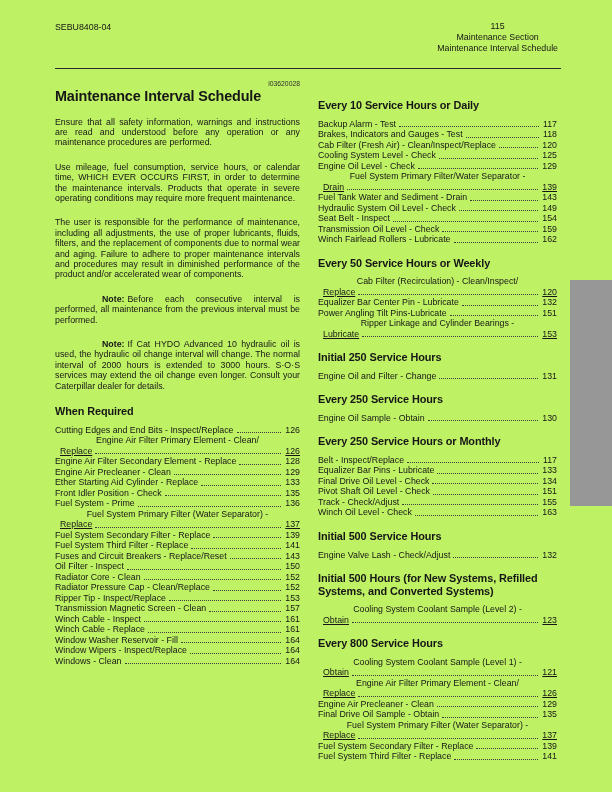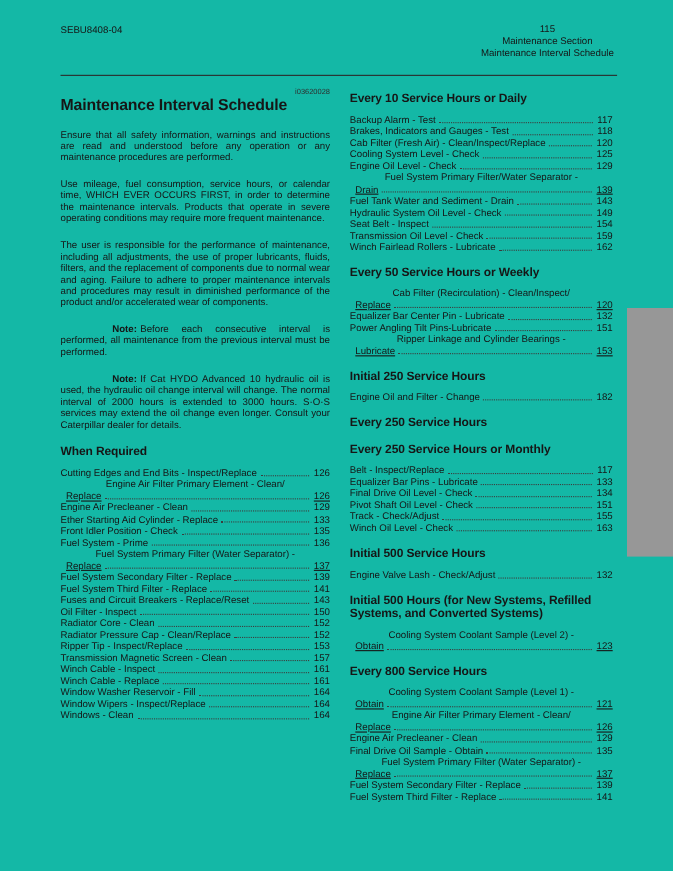--- a/index.html
+++ b/index.html
@@ -3,31 +3,31 @@
 <meta charset="utf-8">
 <style>
   html, body { margin: 0; padding: 0; }
   body {
     width: 612px; height: 792px;
     background: #ffffff;
     font-family: "Liberation Sans", sans-serif;
     color: #161616;
     position: relative;
   }
-  .page { position: absolute; inset: 0; background: #14b8a6; overflow: hidden; }
+  .page { position: absolute; inset: 0; background: #bef264; overflow: hidden; }
 
   
   .hdr-left { position: absolute; left: 55px; top: 22px; font-size: 8.8px; }
   .hdr-right { position: absolute; right: 54px; top: 21px; text-align: center; font-size: 8.8px; line-height: 10.8px; }
   .rule { position: absolute; left: 55px; right: 51px; top: 68px; height: 1px; background: #2b2b2b; }
 
   
   .cols { position: absolute; left: 55px; top: 80px; width: 502px; display: flex; gap: 18px; }
   .col-left { width: 245px; }
-  .col-right { width: 239px; padding-top: 4px; }
+  .col-right { width: 239px; padding-top: 4px; margin-top: 15px; }
 
   .media-number { font-size: 6.8px; color: #2e2e2e; text-align: right; margin: 0 0 2px; }
   h1.title { font-size: 14.4px; line-height: 15.5px; font-weight: bold; letter-spacing: -0.15px; margin: 0 0 12px; }
   .smcs { font-size: 8.8px; margin: 0 0 11px; }
   .bold { font-weight: bold; }
   .smcs .bold { margin-right: 3px; }
 
   p.body { font-size: 8.8px; line-height: 10.4px; margin: 0 0 14px; text-align: justify; }
   .plabel { font-weight: bold; margin-right: 3px; padding-left: 47px; }
 
@@ -94,20 +94,28 @@
 
                 <div class="toc-item">
                   <div class="toc-pre">Engine Air Filter Primary Element - Clean/</div>
                   <div class="toc-line">
                     <span class="toc-text">Replace</span>
                     <span class="toc-leader"></span>
                     <span class="toc-page">126</span>
                   </div>
                 </div>
 
+                <div class="toc-item">
+
+                  <div class="toc-line">
+                    <span class="toc-text">Engine Air Filter Secondary Element - Replace</span>
+                    <span class="toc-leader"></span>
+                    <span class="toc-page">128</span>
+                  </div>
+                </div>
 
                 <div class="toc-item">
 
                   <div class="toc-line">
                     <span class="toc-text">Engine Air Precleaner - Clean</span>
                     <span class="toc-leader"></span>
                     <span class="toc-page">129</span>
                   </div>
                 </div>
 
@@ -420,28 +428,39 @@
 
           <div class="toc-sec">
             <div class="sec-heading">Initial 250 Service Hours</div>
             <div data-repeat="@.items">
 
                 <div class="toc-item">
 
                   <div class="toc-line">
                     <span class="toc-text">Engine Oil and Filter - Change</span>
                     <span class="toc-leader"></span>
-                    <span class="toc-page">182</span>
+                    <span class="toc-page">131</span>
                   </div>
                 </div>
               </div>
           </div>
 
           <div class="toc-sec">
             <div class="sec-heading">Every 250 Service Hours</div>
+            <div data-repeat="@.items">
+
+                <div class="toc-item">
+
+                  <div class="toc-line">
+                    <span class="toc-text">Engine Oil Sample - Obtain</span>
+                    <span class="toc-leader"></span>
+                    <span class="toc-page">130</span>
+                  </div>
+                </div>
+              </div>
           </div>
 
           <div class="toc-sec">
             <div class="sec-heading">Every 250 Service Hours or Monthly</div>
             <div data-repeat="@.items">
 
                 <div class="toc-item">
 
                   <div class="toc-line">
                     <span class="toc-text">Belt - Inspect/Replace</span>

